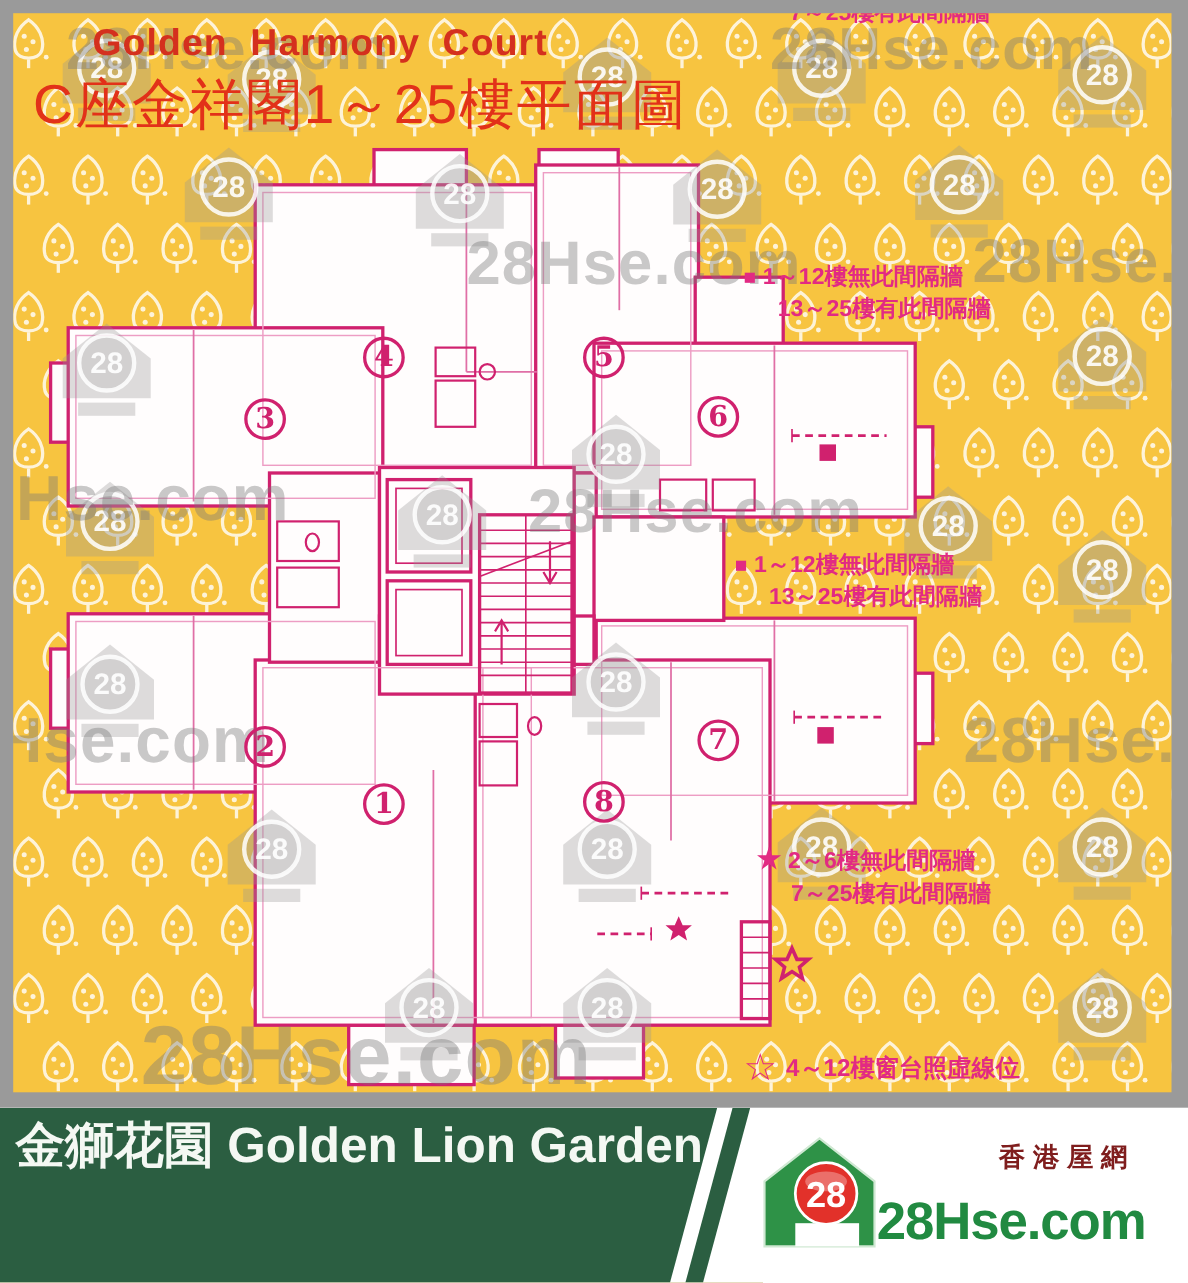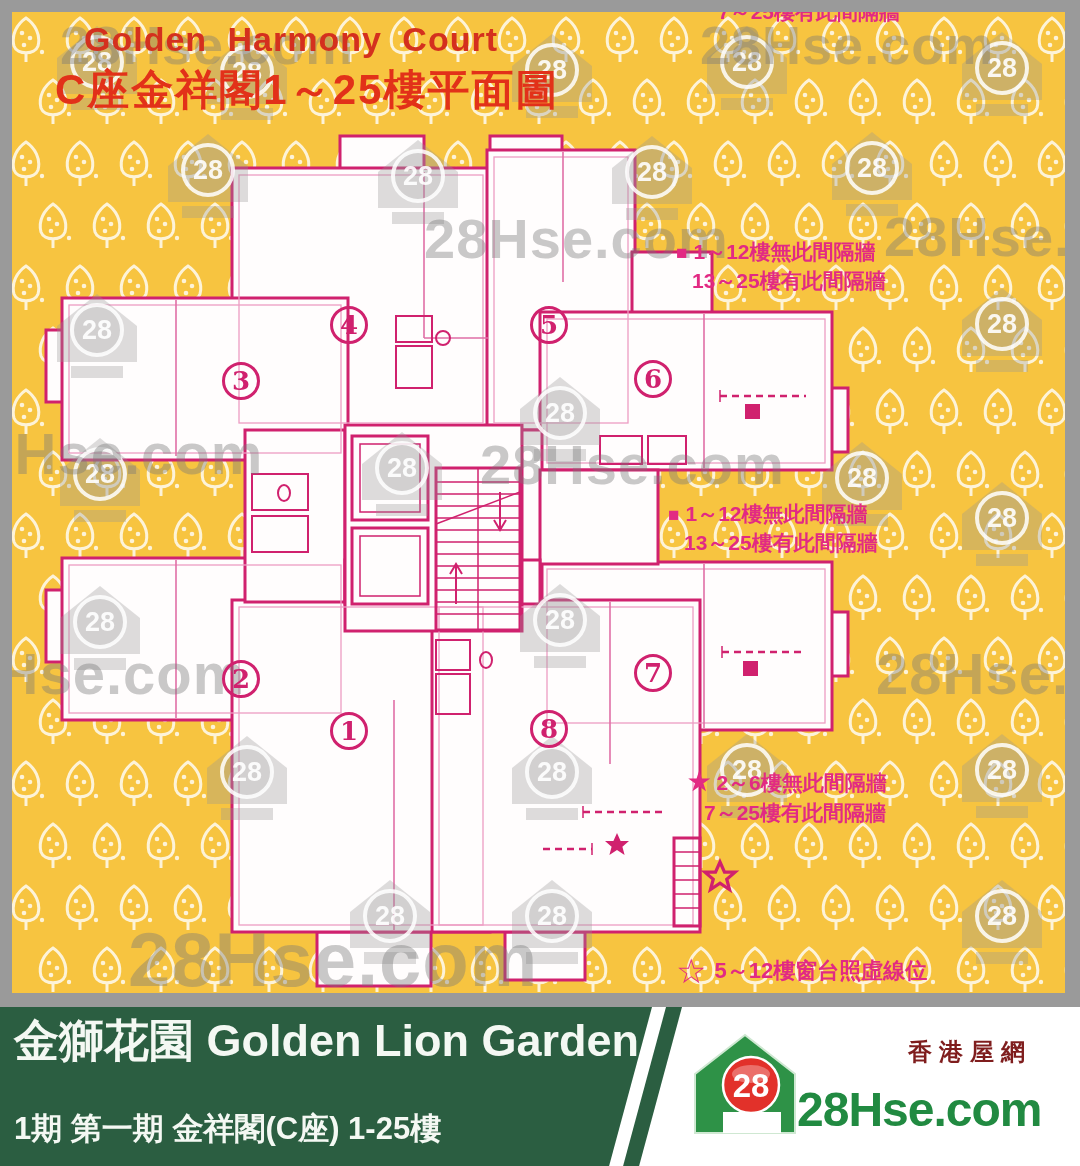--- a/index.html
+++ b/index.html
@@ -20,27 +20,27 @@
   .f{fill:none;stroke:var(--c-wall);stroke-width:2}
   .wall{fill:none;stroke:var(--c-wall);stroke-width:3}
   .thin{fill:none;stroke:var(--c-wall);stroke-width:1.5}
   .dsh{fill:none;stroke:var(--c-wall);stroke-width:2.5;stroke-dasharray:7 5}
   .sq{fill:var(--c-wall)}
   .starf{fill:var(--c-wall)}
   .staro{fill:none;stroke:var(--c-wall);stroke-width:2.6}
   
   .title-en{position:absolute;left:72px;top:8px;font-family:Liberation Sans, sans-serif;
     font-weight:bold;font-size:34px;color:var(--c-title_red);word-spacing:10px;letter-spacing:1px;z-index:4}
-  .title-zh{position:absolute;left:43px;top:50px;font-weight:bold;font-size:42px;
+  .title-zh{position:absolute;left:18px;top:50px;font-weight:normal;font-size:50px;
     color:var(--c-subtitle_red);letter-spacing:2px;z-index:4;font-family:"Liberation Sans",sans-serif}
   .note{position:absolute;z-index:4;color:var(--c-annotation);font-weight:bold;
     font-size:21px;line-height:1.38;white-space:nowrap}
   .note .mk{font-size:19px;margin-right:6px}
   .note .mk-star{font-size:25px;margin-right:6px}
-  .note .l2{margin-left:16px}
+  .note .l2{margin-left:31px}
   .note-d{display:flex;align-items:center}
   .note-d .mk-ostar{font-size:34px;margin-right:8px;font-weight:normal}
   .unit{position:absolute;width:38px;height:38px;border:3px solid var(--c-wall);
     border-radius:50%;color:var(--c-wall);font-family:"DejaVu Serif",serif;font-weight:bold;
     font-size:26px;display:flex;align-items:center;justify-content:center;z-index:4;line-height:1}
   .wm-text{position:absolute;z-index:3;color:rgba(120,120,120,0.40);font-weight:bold;
     letter-spacing:1px;white-space:nowrap;font-family:"Liberation Sans",sans-serif}
   
   .footer{position:absolute;left:0;top:1007px;width:1080px;height:189px;background:#fff}
   .green-main{position:absolute;inset:0;background:var(--c-footer_green);
@@ -546,38 +546,37 @@
       <div class="l2">13～25樓有此間隔牆</div>
     </div>
 
     <div class="note" style="left:676px;top:752px">
       <div><span class="mk-star">★</span><span>2～6樓無此間隔牆</span></div>
       <div class="l2">7～25樓有此間隔牆</div>
     </div>
 
     <div class="note note-d" style="left:664px;top:936px;font-size:22px">
       <span class="mk-ostar">☆</span>
-      <span>5～12樓窗台照虛線位</span>
+      <span>4～12樓窗台照虛線位</span>
     </div>
 
     <div class="unit" style="left:318px;top:700px">1</div>
     <div class="unit" style="left:210px;top:648px">2</div>
     <div class="unit" style="left:210px;top:350px">3</div>
     <div class="unit" style="left:318px;top:294px">4</div>
     <div class="unit" style="left:518px;top:294px">5</div>
     <div class="unit" style="left:622px;top:348px">6</div>
     <div class="unit" style="left:622px;top:642px">7</div>
     <div class="unit" style="left:518px;top:698px">8</div>
   </div>
 
   <div class="footer">
     <div class="green-main"></div>
     <div class="green-sliver"></div>
     <div class="f-line f1">金獅花園 Golden Lion Garden</div>
-    <div class="f-line f3">1期 第一期 金祥閣(C座) 1-25樓</div>
     <div class="site-zh">香港屋網</div>
     <svg class="brand-svg" width="420" height="159" viewBox="660 1007 420 159">
       <path d="M695,1074 L745,1035 L795,1074 V1133 H695 Z" fill="var(--c-logo_green)" stroke="#CFE8D2" stroke-width="2"></path>
       <rect x="723" y="1112" width="58" height="21" fill="#fff"></rect>
       <circle cx="751" cy="1085" r="28" fill="var(--c-logo_red)" stroke="#fff" stroke-width="2.5"></circle>
       <ellipse cx="751" cy="1074" rx="19" ry="9" fill="rgba(255,255,255,0.3)"></ellipse>
       <text x="751" y="1097" text-anchor="middle" font-size="33" font-weight="bold" fill="#fff" font-family="Liberation Sans,sans-serif">28</text>
       <text x="797" y="1126" font-size="48" font-weight="bold" fill="#218A41" letter-spacing="-1" font-family="Liberation Sans,sans-serif">28Hse.com</text>
     </svg>
   </div>

